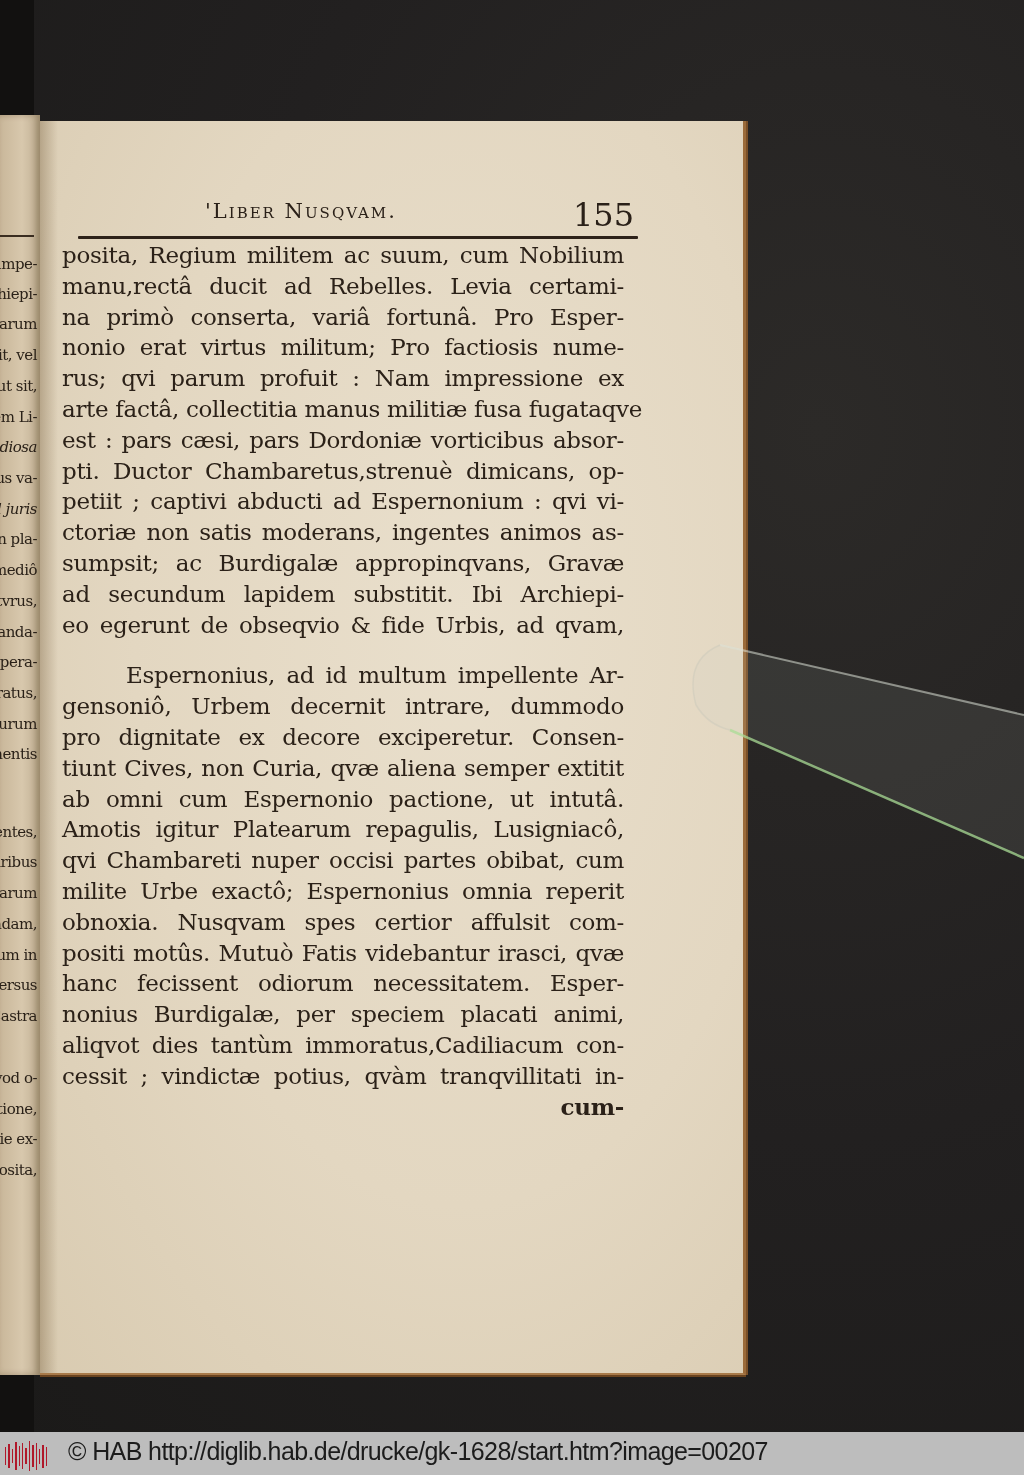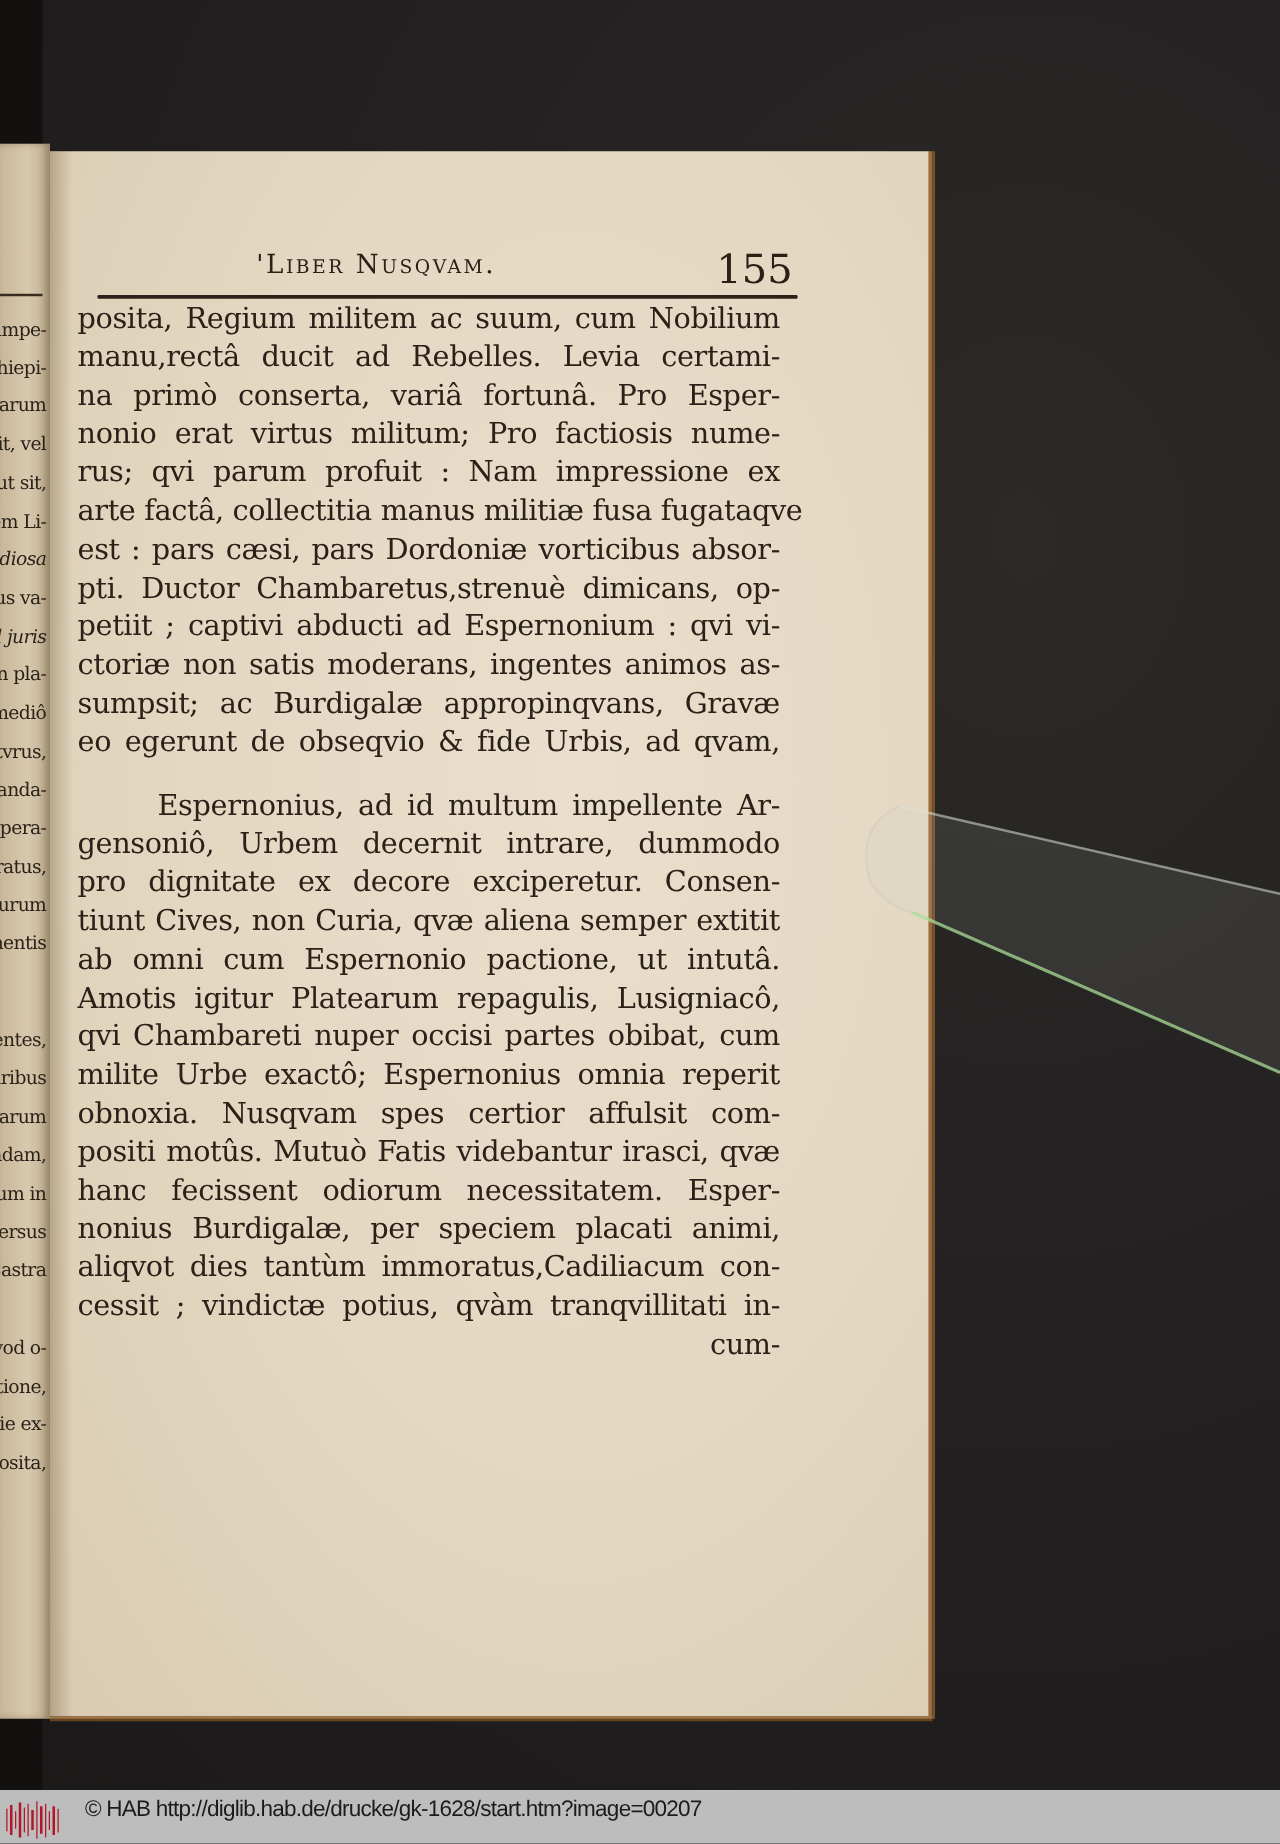--- a/index.html
+++ b/index.html
@@ -61,39 +61,39 @@
     position:absolute; left:62px; top:240px; width:562px;
   }
   .line {
     height:30.8px; line-height:30.8px;
     font-size:23px; color:#2b2118;
     white-space:nowrap; text-align:justify; text-align-last:justify;
     letter-spacing:-0.3px;
   }
   .line.indent { padding-left:64px;margin-top:20px; }
   .line.noj { text-align-last:left; }
-  .line.right { text-align:right; text-align-last:right; }
+  .line.right { text-align:right; text-align-last:right;font-weight:bold; }
   
   .glass {
     position:absolute; left:690px; top:600px; width:334px; height:260px;
     pointer-events:none;
   }
   
   .footer {
     position:absolute; left:0; top:1432px; width:1024px; height:43px;
     background:#bdbdbd; display:flex; align-items:center;
   }
   .hab-logo {
     position:absolute; left:5px; top:9px; width:42px; height:30px;
     display:flex; gap:2px; align-items:center;
   }
   .hab-logo span { display:block; width:2px; background:#b0182a; }
   .credit {
     position:absolute; left:68px; top:5px;
-    font-family:"Liberation Sans", sans-serif; font-size:18px; color:#1c1c1c;
+    font-family:"Liberation Sans", sans-serif; font-size:25px; color:#1c1c1c;
     letter-spacing:-0.6px; white-space:nowrap;
   }
   .dfg-logo {
     position:absolute; left:935px; top:6px;
     font-family:"Liberation Sans", sans-serif; font-weight:bold;
     font-size:31px; color:#3a3a3a; letter-spacing:1px;margin-top:32px;
   }
 </style>
 </head>
 <body>
@@ -145,20 +145,21 @@
   <div class="line">manu,rectâ ducit ad Rebelles.   Levia certami-</div>
   <div class="line">na primò conserta, variâ fortunâ.   Pro Esper-</div>
   <div class="line">nonio erat virtus militum;   Pro factiosis nume-</div>
   <div class="line">rus;  qvi parum profuit :  Nam impressione ex</div>
   <div class="line">arte factâ, collectitia manus militiæ fusa fugataqve</div>
   <div class="line">est :  pars cæsi, pars Dordoniæ vorticibus absor-</div>
   <div class="line">pti.   Ductor Chambaretus,strenuè dimicans, op-</div>
   <div class="line">petiit ;  captivi abducti ad Espernonium : qvi vi-</div>
   <div class="line">ctoriæ non satis moderans, ingentes  animos as-</div>
   <div class="line">sumpsit;  ac Burdigalæ  appropinqvans,  Gravæ</div>
+  <div class="line">ad  secundum  lapidem  substitit.    Ibi  Archiepi-</div>
   <div class="line">eo egerunt de obseqvio &amp; fide Urbis, ad qvam,</div>
   <div class="line indent">Espernonius, ad id multum impellente Ar-</div>
   <div class="line">gensoniô, Urbem  decernit  intrare,  dummodo</div>
   <div class="line">pro dignitate ex decore exciperetur.   Consen-</div>
   <div class="line">tiunt Cives, non Curia, qvæ aliena semper extitit</div>
   <div class="line">ab  omni  cum  Espernonio  pactione,  ut  intutâ.</div>
   <div class="line">Amotis igitur  Platearum  repagulis,  Lusigniacô,</div>
   <div class="line">qvi Chambareti nuper occisi partes obibat, cum</div>
   <div class="line">milite Urbe exactô;  Espernonius  omnia reperit</div>
   <div class="line">obnoxia.     Nusqvam  spes  certior  affulsit  com-</div>

